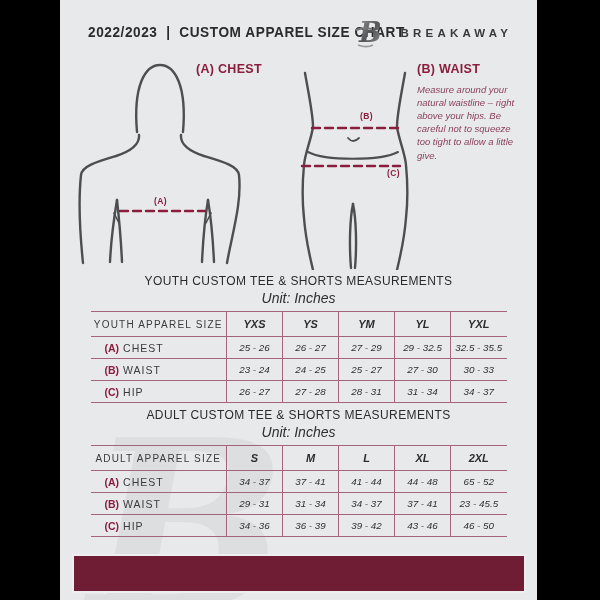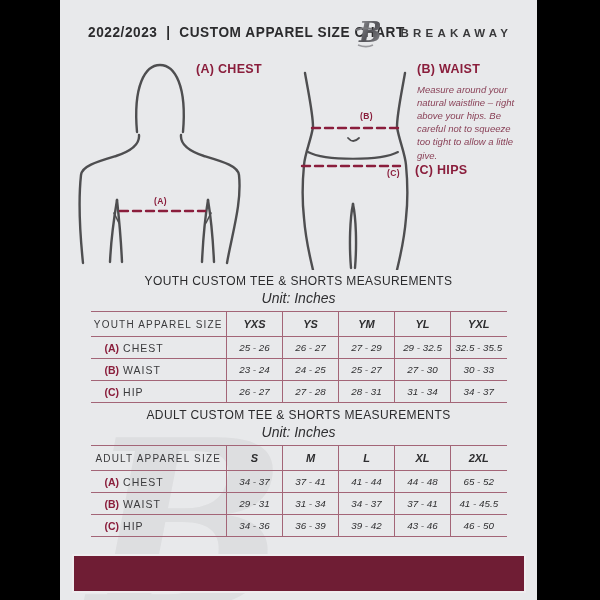--- a/index.html
+++ b/index.html
@@ -117,21 +117,20 @@
     <span class="marker marker-c">(C)</span>
 
     <div class="guide guide-chest">
       <h3>(A) CHEST</h3>
     </div>
     <div class="guide guide-waist">
       <h3>(B) WAIST</h3>
       <p>Measure around your natural waistline – right above your hips. Be careful not to squeeze too tight to allow a little give.</p>
     </div>
     <div class="guide guide-hips">
-      <h3>(C) HIPS</h3>
     </div>
 
     <div class="table-sec sec-youth">
       <div class="tbl-title">YOUTH CUSTOM TEE &amp; SHORTS MEASUREMENTS</div>
       <div class="tbl-sub">Unit: Inches</div>
       <table class="size-table">
         <colgroup>
             <col class="c0">
             <col class="cN">
             <col class="cN">
@@ -218,21 +217,21 @@
             <td>65 - 52</td>
           </tr>
           <tr>
             <td class="rowlabel">
               <span class="rl-pfx">(B)</span><span class="rl-name">WAIST</span>
             </td>
             <td>29 - 31</td>
             <td>31 - 34</td>
             <td>34 - 37</td>
             <td>37 - 41</td>
-            <td>41 - 45.5</td>
+            <td>23 - 45.5</td>
           </tr>
           <tr>
             <td class="rowlabel">
               <span class="rl-pfx">(C)</span><span class="rl-name">HIP</span>
             </td>
             <td>34 - 36</td>
             <td>36 - 39</td>
             <td>39 - 42</td>
             <td>43 - 46</td>
             <td>46 - 50</td>

